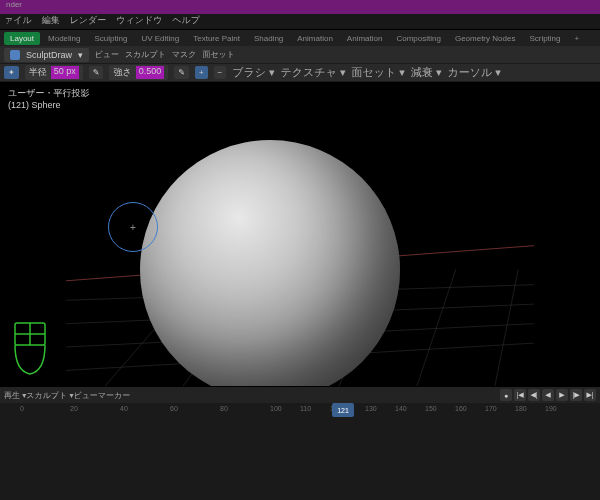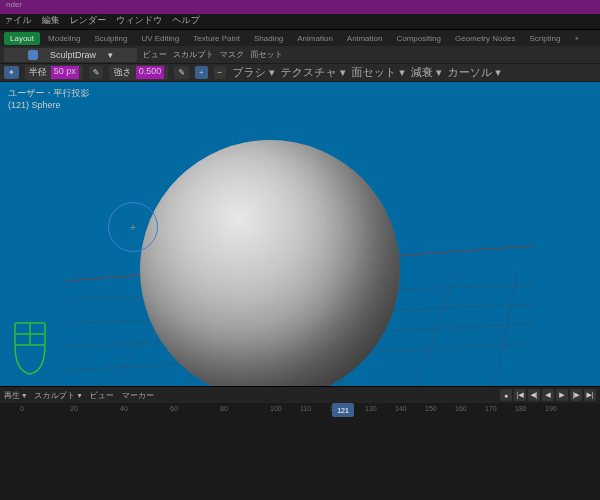--- a/index.html
+++ b/index.html
@@ -6,39 +6,39 @@
 body{background:#1a1a1a;width:600px;height:500px;overflow:hidden;position:relative}
 .titlebar{height:14px;background:#701a75;display:flex;align-items:flex-start;padding:0 6px}
 .titlebar span{font-size:8px;color:#999}
 .menubar{height:16px;background:#181818;display:flex;padding:0 4px;gap:10px;border-bottom:1px solid #000}
 .menubar span{font-size:9px;color:#aaa}
 .tabbar{height:16px;background:#202020;display:flex;align-items:center;padding:0 4px;gap:2px}
 .tab{padding:2px 6px;font-size:8px;color:#888}
 .tab.active{background:#15803d;color:#ddd;border-radius:2px}
 .tab.plus{color:#888}
 .toolbar1{height:18px;background:#2a2a2a;display:flex;align-items:center;padding:0 4px;gap:6px;border-bottom:1px solid #1a1a1a}
-.mode-dd{background:#3a3a3a;padding:2px 24px;border-radius:2px;display:flex;align-items:center;gap:12px}
+.mode-dd{background:#3a3a3a;padding:2px 6px;border-radius:2px;display:flex;align-items:center;gap:6px}
 .mode-dd .icon{width:10px;height:10px;background:#5080c0;border-radius:2px}
 .tbitem{font-size:8px;color:#aaa}
 .toolbar2{height:18px;background:#2a2a2a;display:flex;align-items:center;padding:0 4px;gap:6px;border-bottom:1px solid #1a1a1a}
 .numfield{background:#353535;padding:1px 4px;border-radius:2px;display:flex;gap:4px;font-size:8px}
 .numfield .val{background:#a21caf;padding:0 3px}
 .btn{background:#353535;padding:2px 4px;border-radius:2px;font-size:8px}
 .btn.blue{background:#3a6090}
 .ddlabel{font-size:11px;color:#aaa}
-.viewport{position:relative;height:304px;background:#0369a1;overflow:hidden}
+.viewport{position:relative;height:304px;background:#000000;overflow:hidden}
 .overlay-info{position:absolute;top:6px;left:8px;font-size:8px;color:#ddd;line-height:1.3}
 .floor{position:absolute;top:0;left:0;width:100%;height:100%}
 .sphere{position:absolute;top:58px;left:140px;width:260px;height:260px;border-radius:50%;background:radial-gradient(circle at 38% 30%,#e8e8e8 0%,#c8c8c8 25%,#a0a0a0 50%,#707070 75%,#404040 100%);box-shadow:inset -30px -30px 60px rgba(0,0,0,0.4)}
 .brushcursor{position:absolute;top:120px;left:108px;width:50px;height:50px;border:1px solid #4080d0;border-radius:50%}
 .brushcursor::after{content:'+';position:absolute;top:50%;left:50%;transform:translate(-50%,-50%);color:#888;font-size:10px}
 .mousehint{position:absolute;bottom:10px;left:10px;width:40px;height:55px}
 .mousehint svg{width:100%;height:100%}
 .timeline{height:28px;background:#232323;border-top:1px solid #000}
-.tl-top{height:14px;display:flex;align-items:center;padding:8px 4px;gap:8px}
+.tl-top{height:14px;display:flex;align-items:center;padding:8px 4px;}
 .tl-top span{font-size:8px;color:#aaa}
 .tl-controls{margin-left:auto;display:flex;gap:2px;align-items:center}
 .tl-controls .pbtn{width:12px;height:12px;background:#353535;display:flex;align-items:center;justify-content:center;font-size:7px;border-radius:2px}
 .tl-ruler{height:14px;background:#1a1a1a;position:relative;display:flex;align-items:center}
 .tick{position:absolute;font-size:7px;color:#666;top:2px}
 .playhead{position:absolute;top:0;bottom:0;width:22px;background:#3a6090;color:#fff;font-size:7px;display:flex;align-items:center;justify-content:center;border-radius:2px}
 </style>
 </head>
 <body>
 

